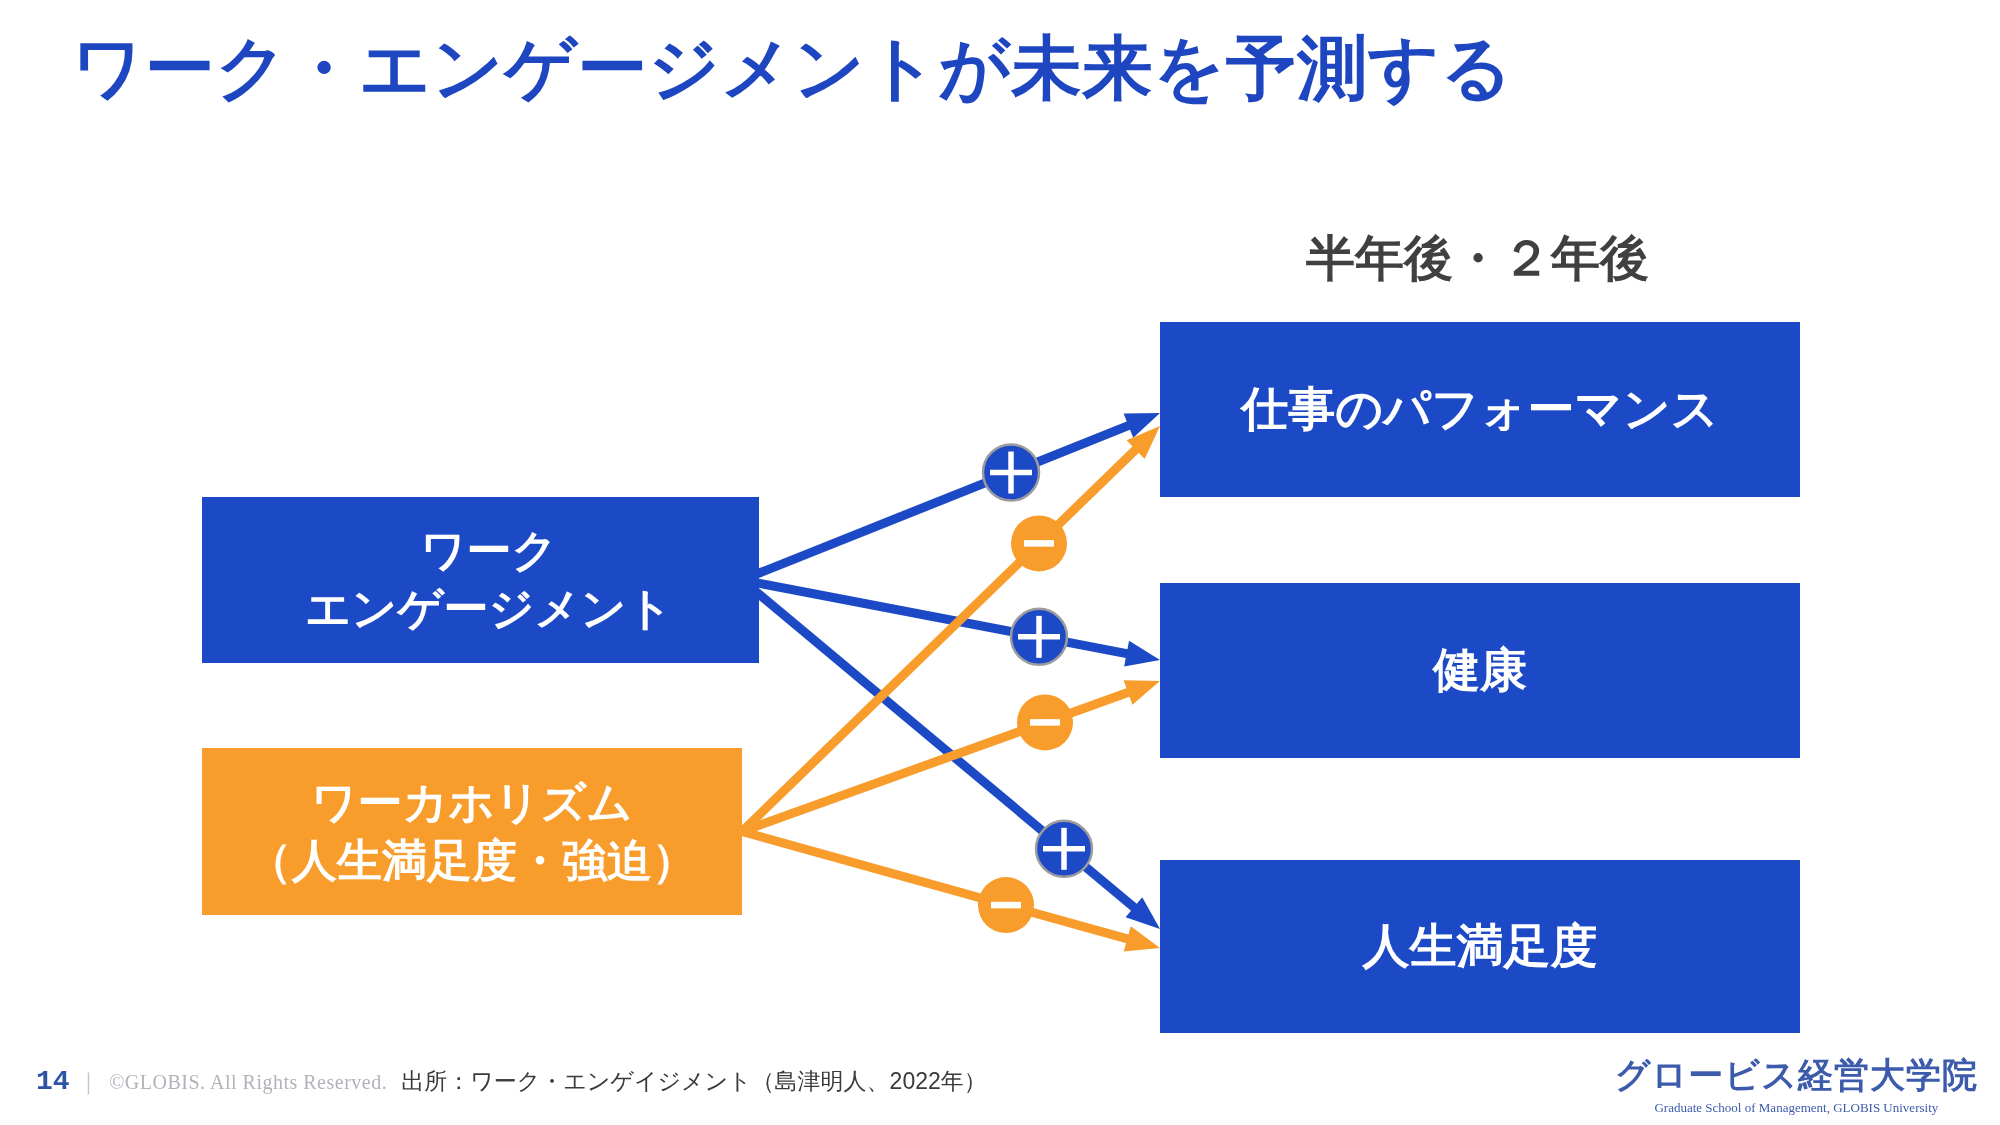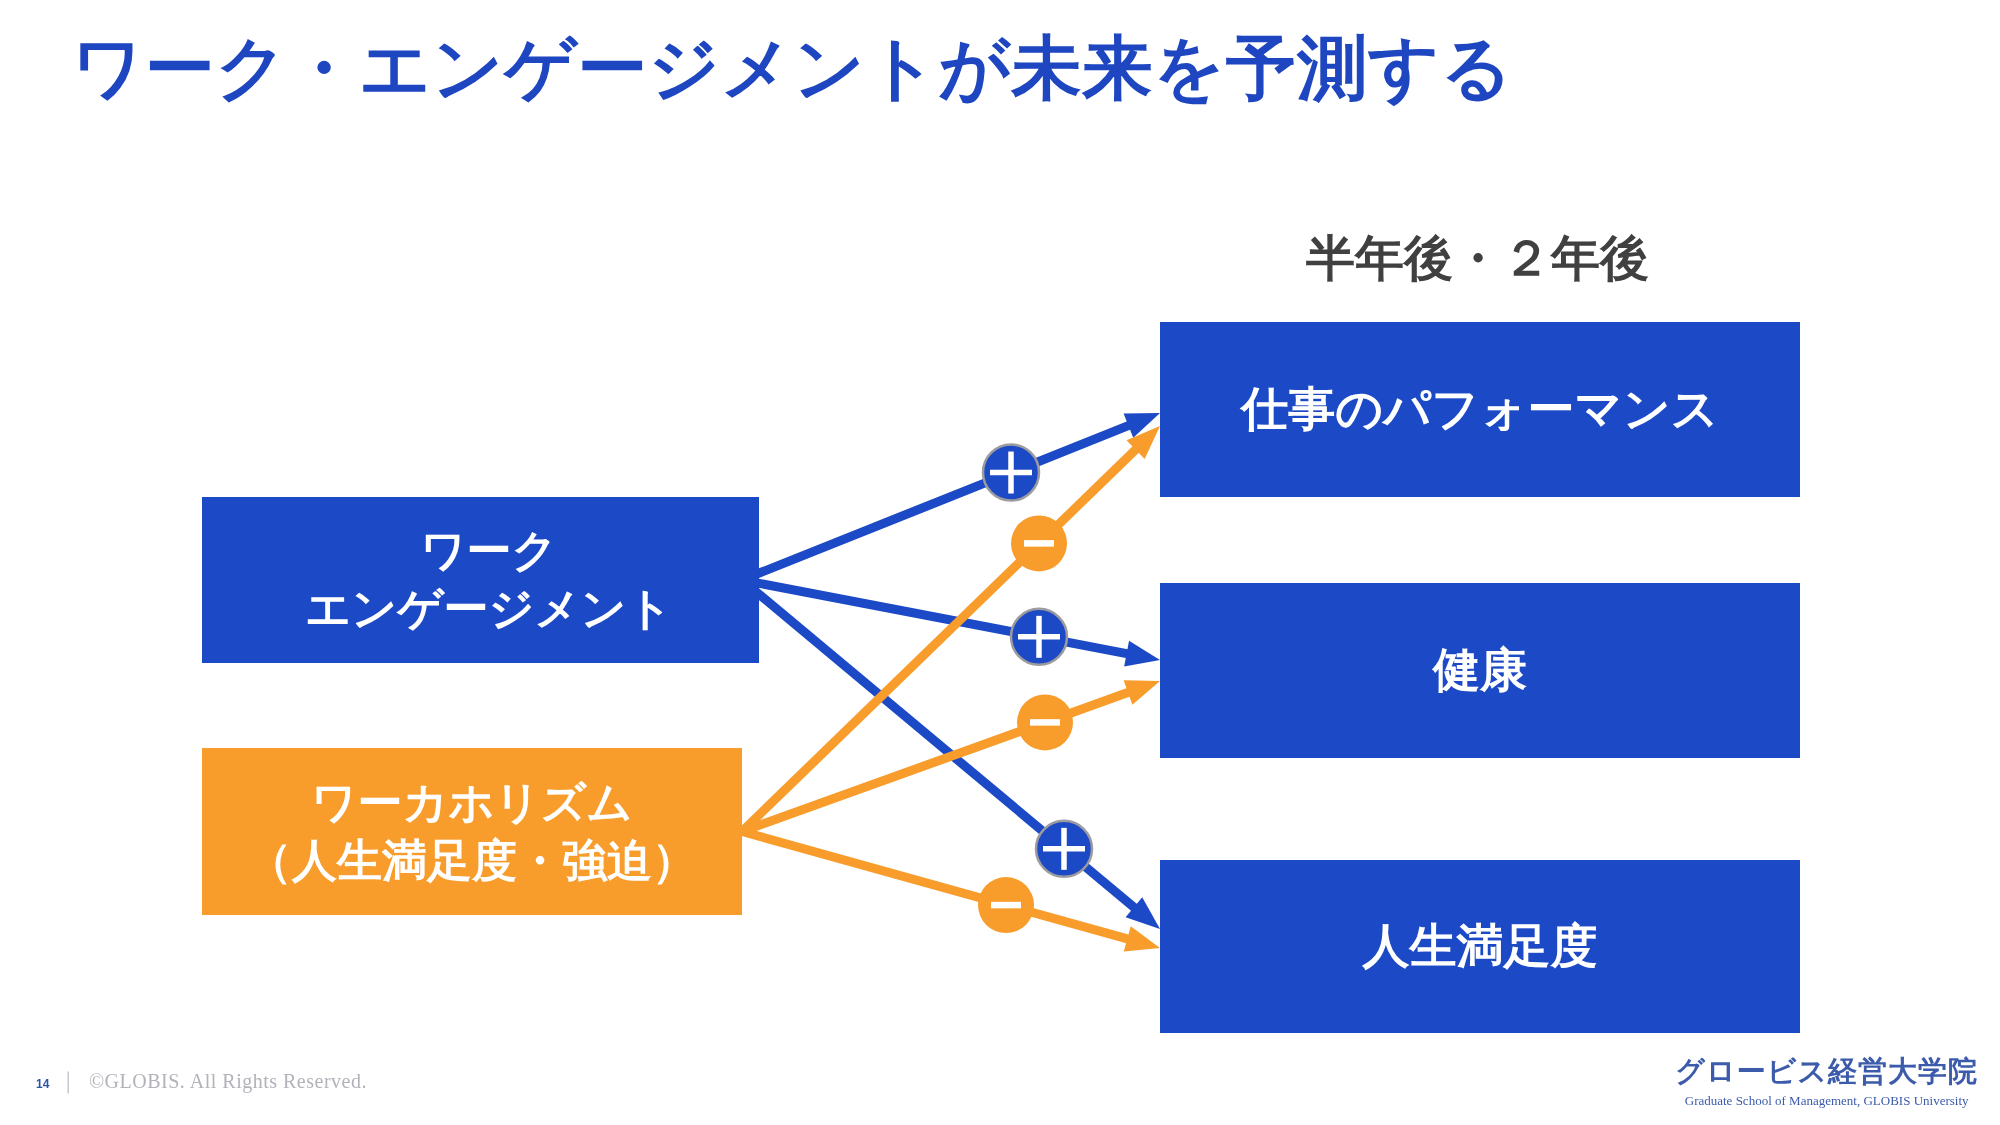--- a/index.html
+++ b/index.html
@@ -23,31 +23,31 @@
   .box.out{left:1160px;width:640px;height:175px;font-size:47px;}
   #box-work-engagement{top:497px;height:166px;padding-left:17px;}
   #box-workaholism{top:748px;height:167px;align-items:center;}
   #box-job-performance{top:322px;}
   #box-health{top:583px;}
   #box-life-satisfaction{top:860px;height:173px;}
   #arrows{position:absolute;left:0;top:0;pointer-events:none;}
   .footer{
     position:absolute;left:36px;top:1066px;display:flex;align-items:baseline;white-space:nowrap;
   }
-  .pageno{font-size:12px;font-weight:700;}
+  .pageno{font-size:28px;font-weight:700;font-family:Liberation Mono, monospace;}
   .sep{color:#c3c3cb;font-size:22px;margin:0 10px 0 8px;font-weight:400;}
   .copyright{
     font-family:"Liberation Serif","DejaVu Serif",serif;
     color:#b2b2ba;font-size:20px;letter-spacing:0.5px;
   }
   .source{color:#3a3a3a;font-size:23px;margin-left:14px;}
   .logo{position:absolute;right:22px;top:1052px;text-align:center;}
   .logo-ja{
     font-family:"Liberation Serif","DejaVu Serif",serif;
-    font-size:29px;font-weight:600;letter-spacing:1px;white-space:nowrap;
+    font-size:35px;font-weight:600;letter-spacing:1px;white-space:nowrap;
   }
   .logo-en{
     font-family:"Liberation Serif","DejaVu Serif",serif;
     font-size:13px;white-space:nowrap;margin-top:1px;
   }
 </style>
 </head>
 <body>
 
 <div class="slide">
@@ -117,20 +117,21 @@
   </div>
 
   <div class="box out" id="box-health" style="background: rgb(28, 73, 197);">
     <span>健康</span>
   </div>
 
   <div class="footer">
     <span class="pageno" style="color: rgb(45, 83, 165);">14</span>
     <span class="sep">｜</span>
     <span class="copyright">©GLOBIS. All Rights Reserved.</span>
+    <span class="source">出所：ワーク・エンゲイジメント（島津明人、2022年）</span>
   </div>
 
   <div class="logo">
     <div class="logo-ja" style="color: rgb(60, 91, 171);">グロービス経営大学院</div>
     <div class="logo-en" style="color: rgb(60, 91, 171);">Graduate School of Management, GLOBIS University</div>
   </div>
 
 </div>
 
 </body></html>

